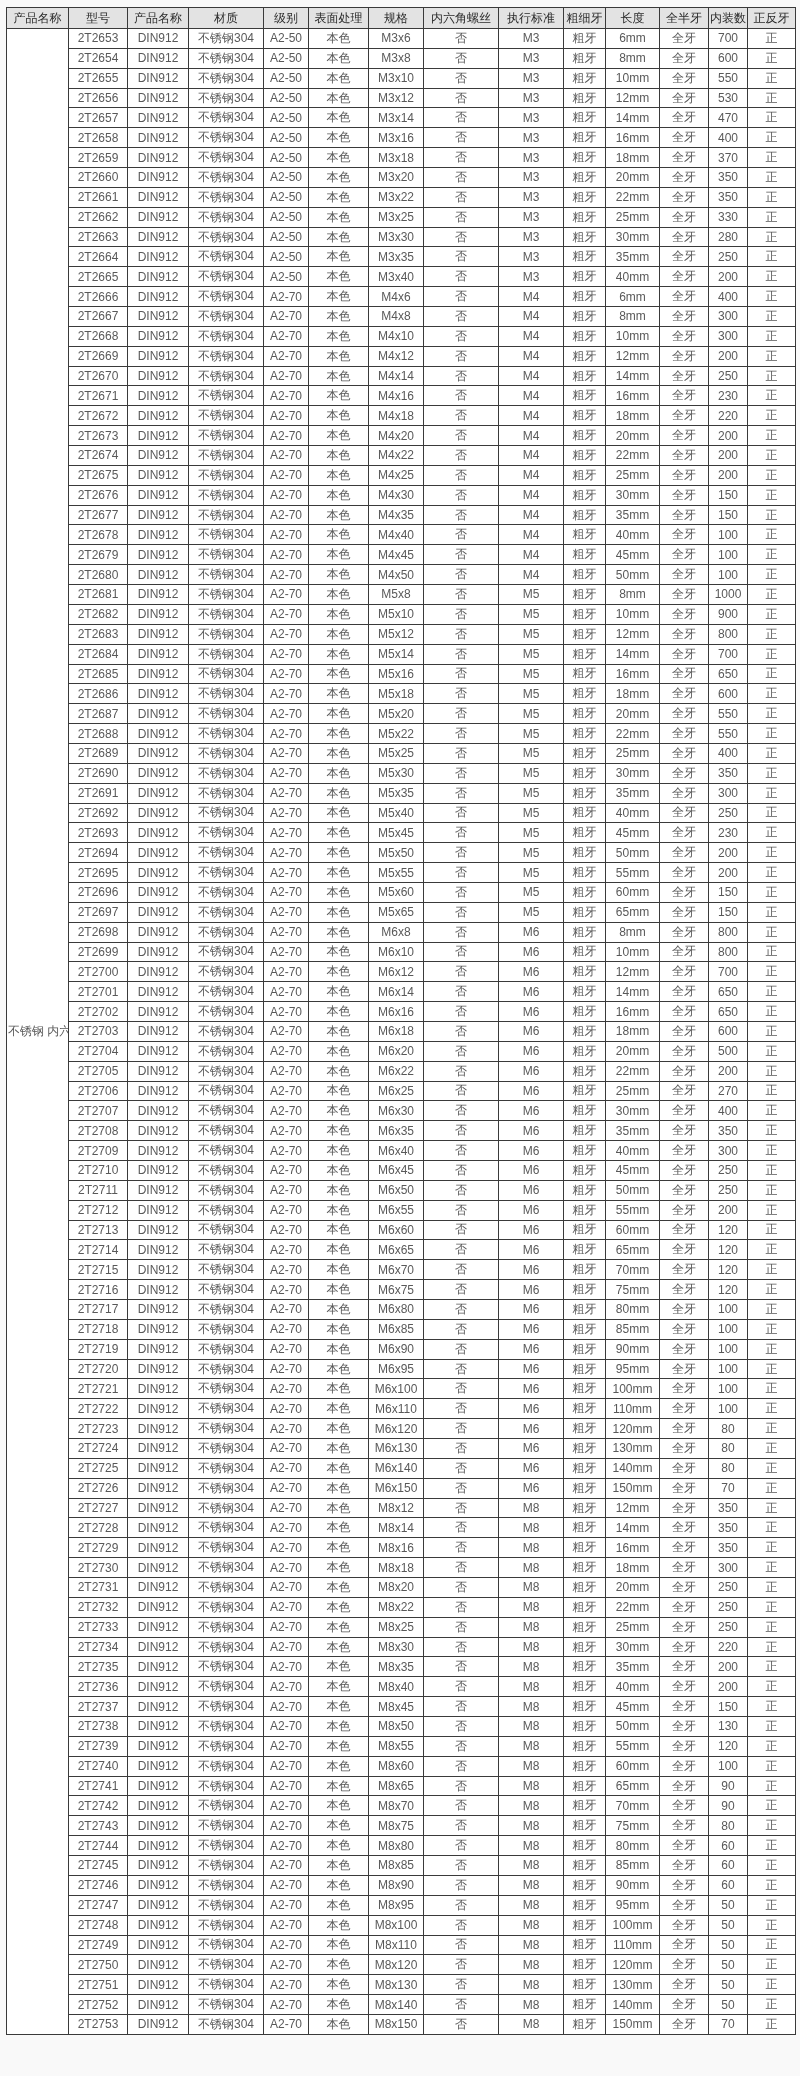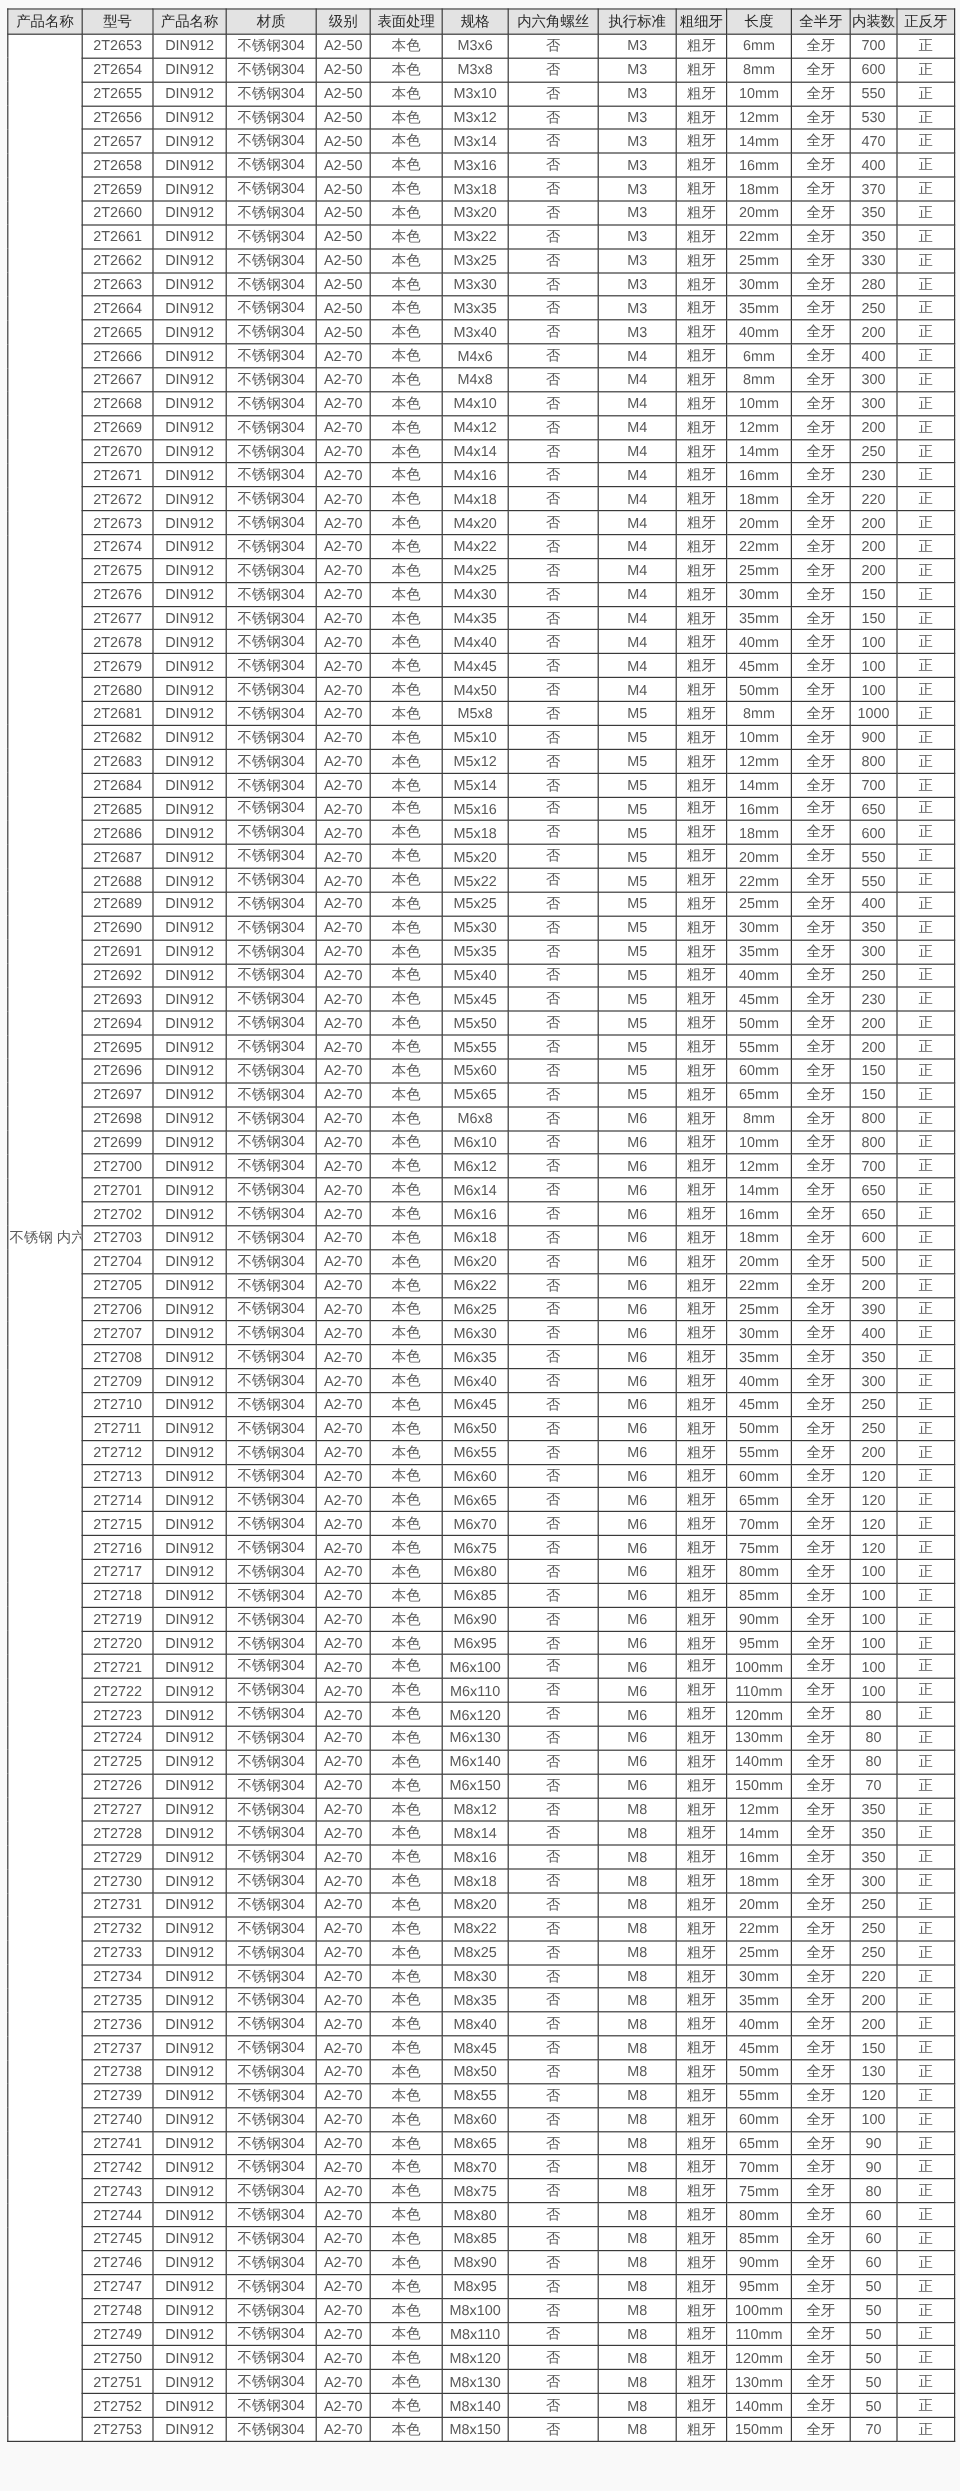--- a/index.html
+++ b/index.html
@@ -887,21 +887,21 @@
       <td>DIN912</td>
       <td>不锈钢304</td>
       <td>A2-70</td>
       <td>本色</td>
       <td>M6x25</td>
       <td>否</td>
       <td>M6</td>
       <td>粗牙</td>
       <td>25mm</td>
       <td>全牙</td>
-      <td>390</td>
+      <td>270</td>
       <td>正</td>
     </tr>
         <tr>
       <td>2T2707</td>
       <td>DIN912</td>
       <td>不锈钢304</td>
       <td>A2-70</td>
       <td>本色</td>
       <td>M6x30</td>
       <td>否</td>

